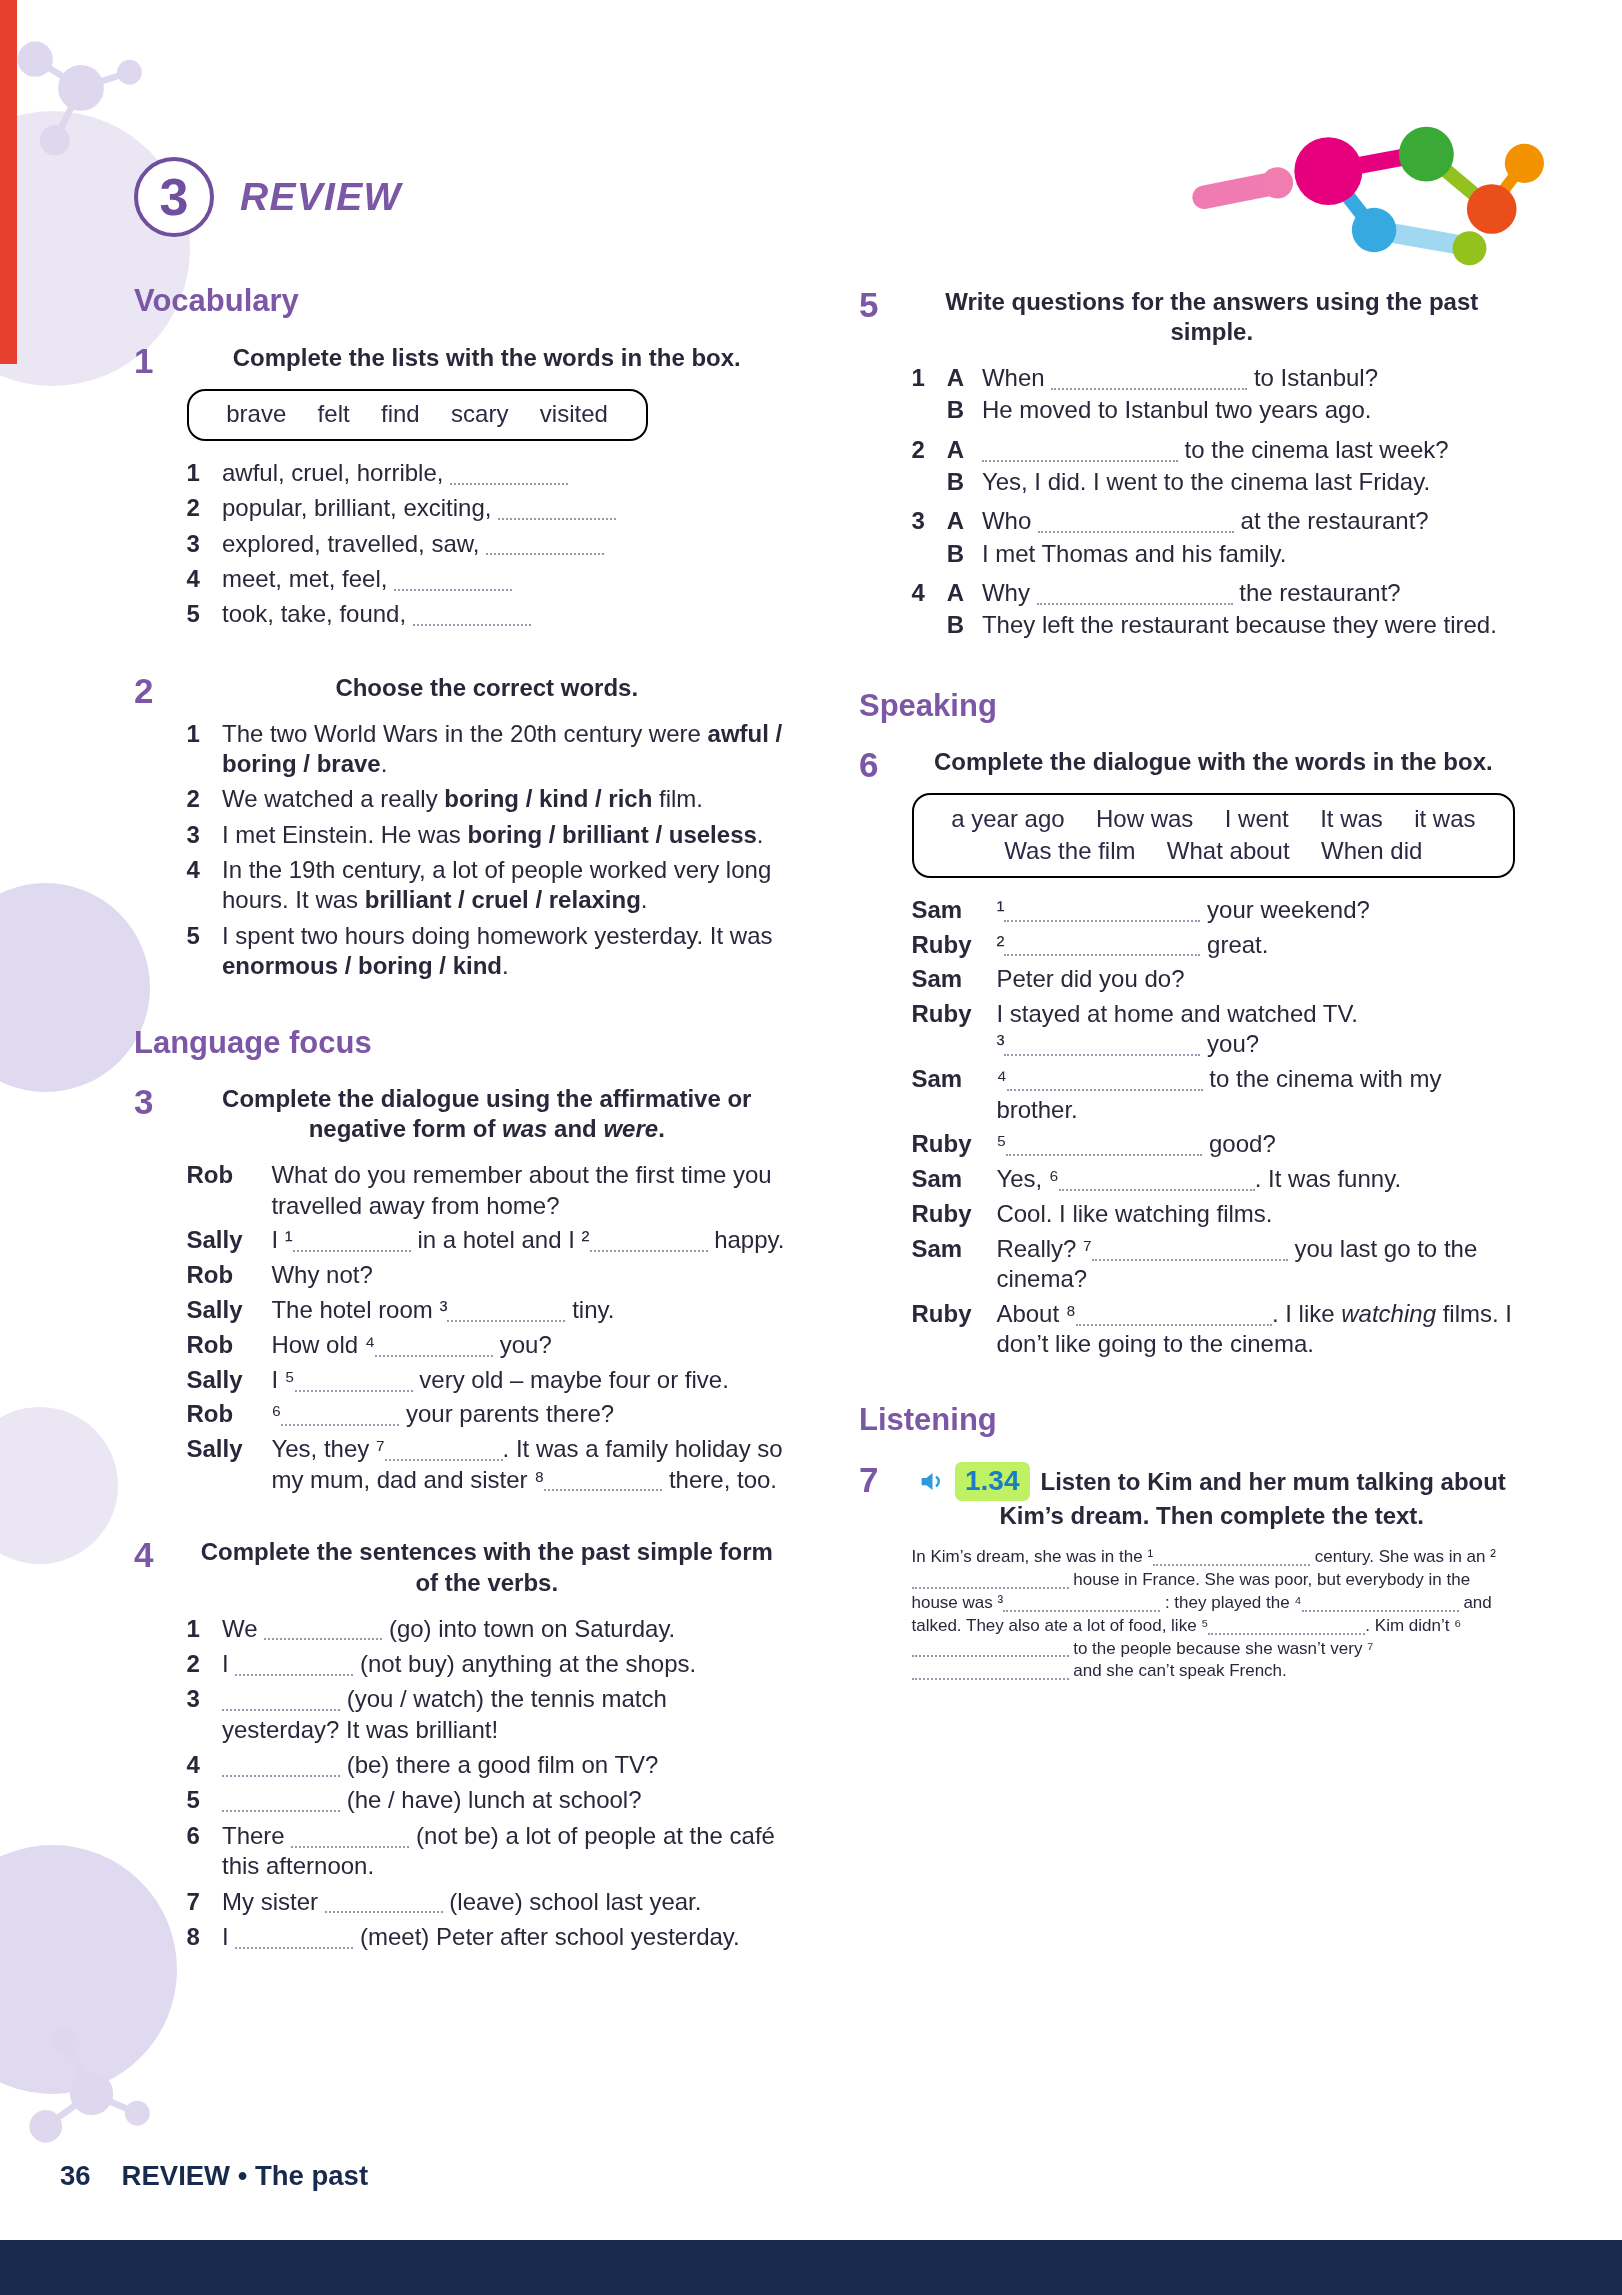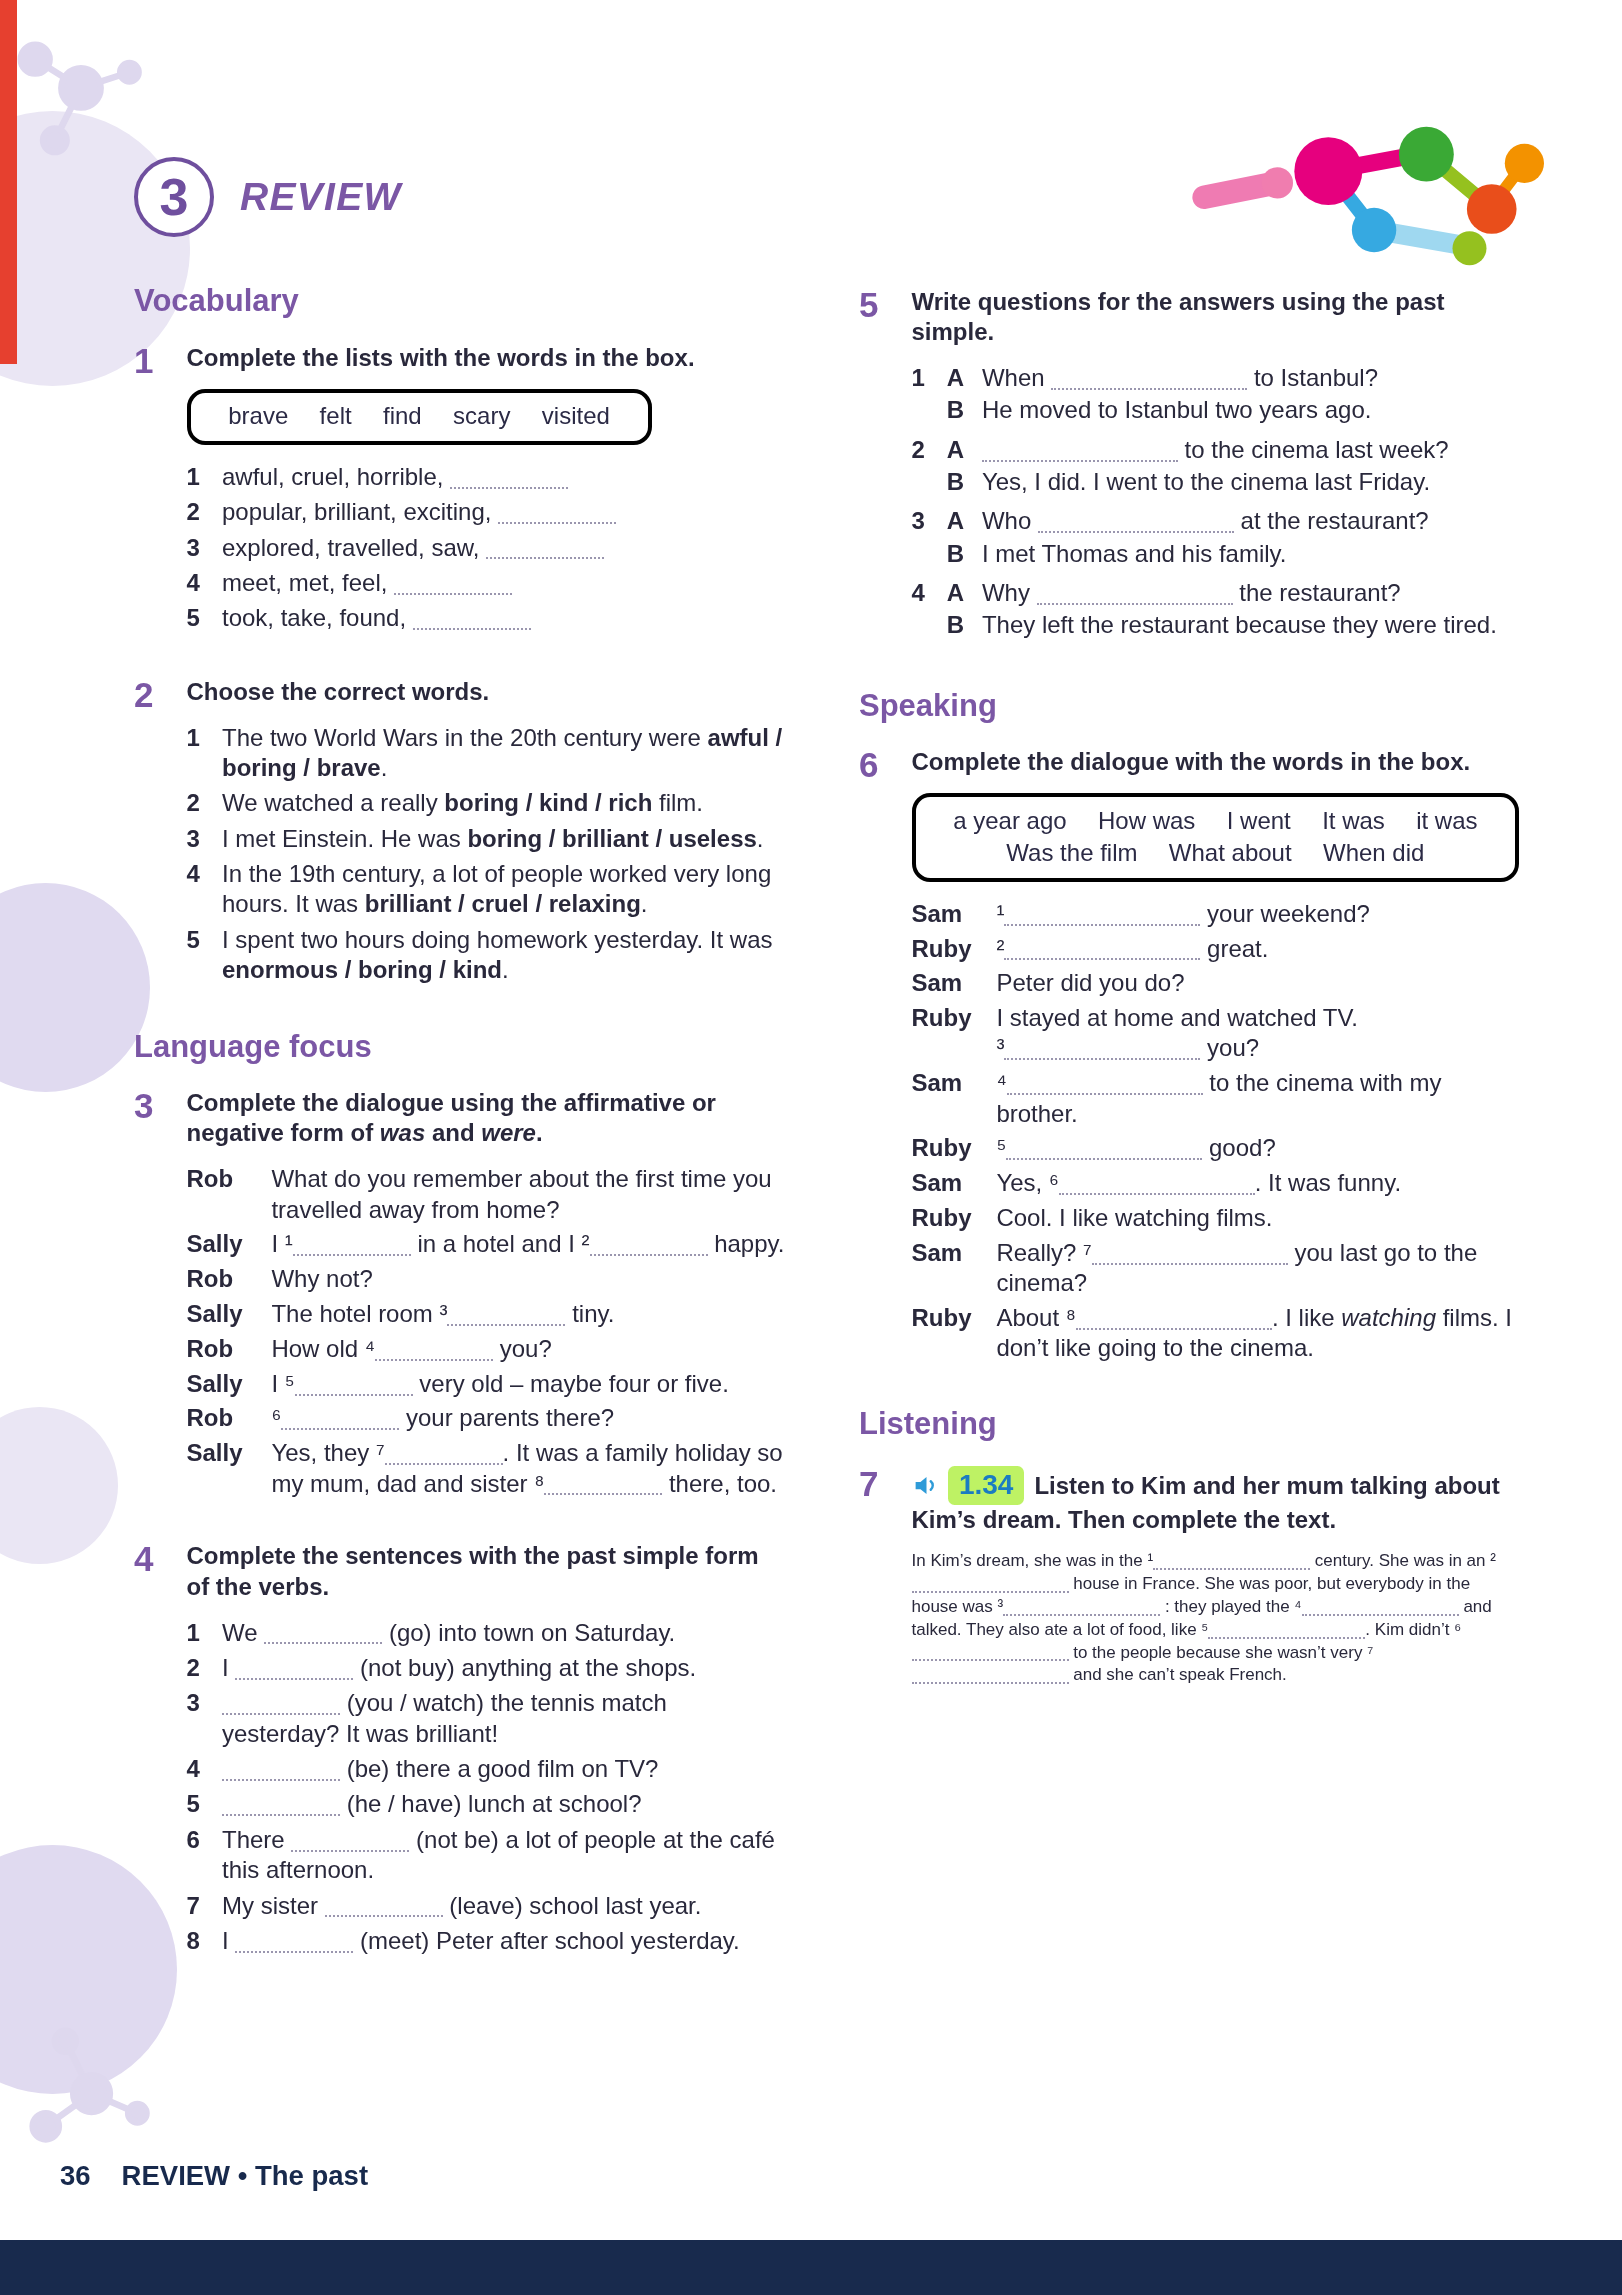--- a/index.html
+++ b/index.html
@@ -28,25 +28,25 @@
 
   .columns { display:flex; gap:72px; }
   .col { flex:1; min-width:0; }
 
   .section-heading { font-size:31px; font-weight:bold; color:#7b57a5; margin:18.3px 0 23.6px; }
   .col .section-heading:first-child { margin-top:0; }
 
   .exercise { display:grid; grid-template-columns:42px 1fr; column-gap:10.5px; margin-bottom:38px; }
   .col > .exercise:first-child { margin-top:3.9px; }
   .ex-number { font-size:35px; font-weight:bold; color:#7b57a5; line-height:1.0; }
-  .ex-title { font-size:24px; font-weight:bold; color:#29283b; line-height:1.26; margin-bottom:15.7px; }
+  .ex-title { font-size:24px; font-weight:bold; color:#29283b; line-height:1.26; margin-bottom:15.7px;text-align:center; }
 
   .wordbox-wrap { margin:2.6px 0 17px; }
   .wordbox {
-    display:inline-block; border:4px solid #000000; border-radius:18.3px;
+    display:inline-block; border:2px solid #000000; border-radius:18.3px;
     padding:7.9px 22px; font-size:24px; color:#2b2a45;
   }
   .wb-line { text-align:center; line-height:1.35; }
   .wb-word { margin:0 15.7px; white-space:nowrap; }
 
   .numbered .item {
     display:grid; grid-template-columns:29px 1fr; column-gap:6.5px;
     font-size:24px; line-height:1.26; margin-bottom:5.2px;
   }
   .item-num { font-weight:bold; }

